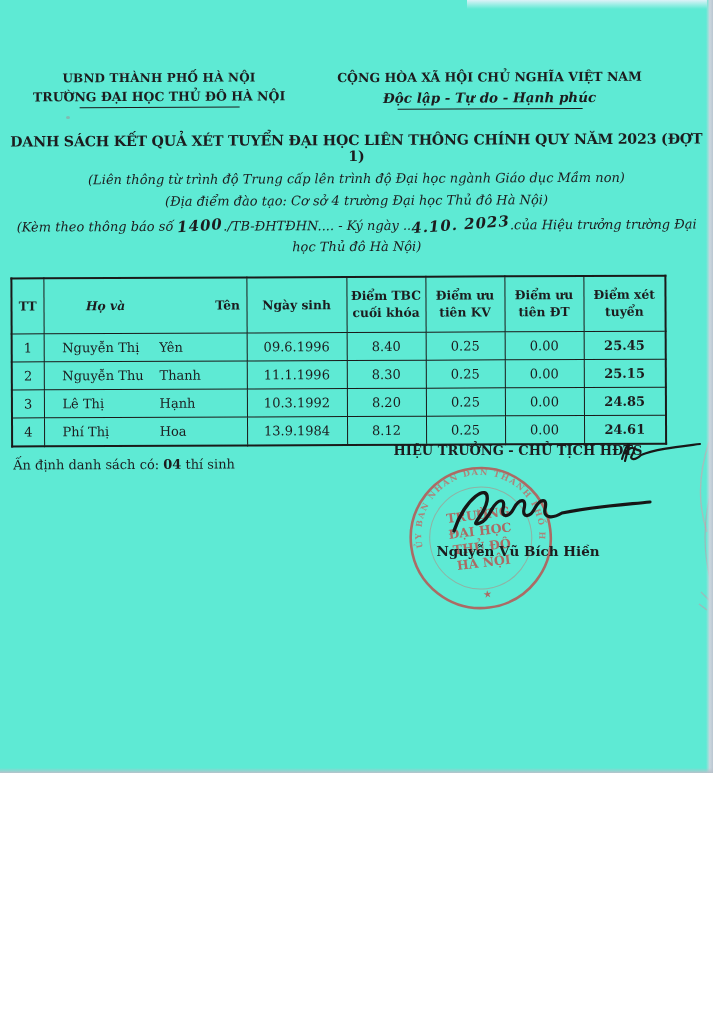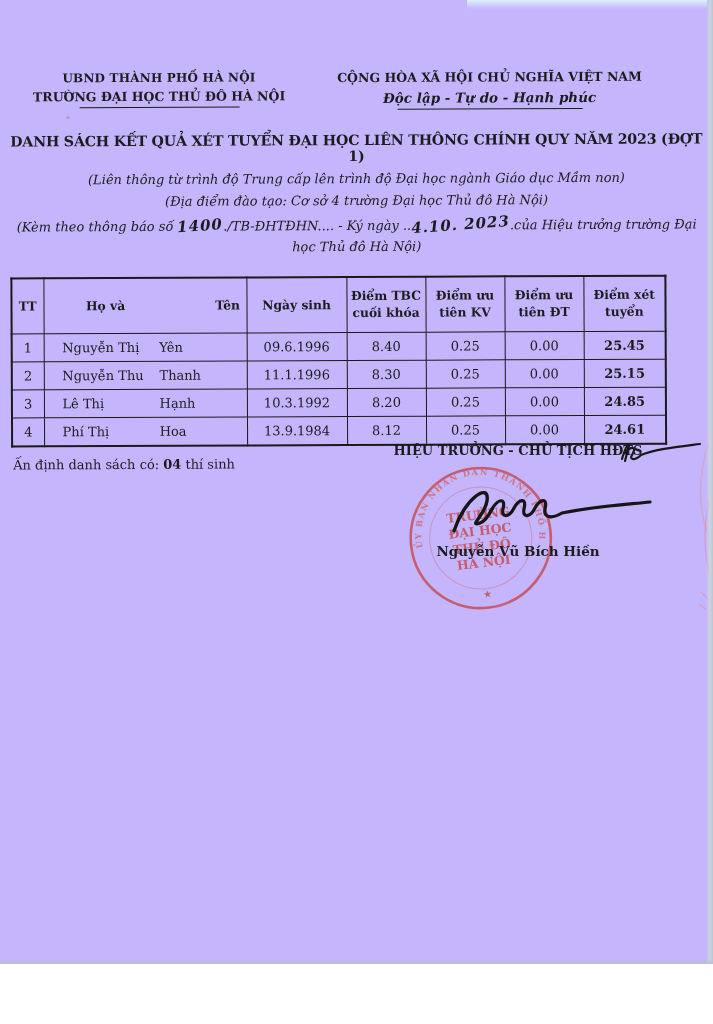--- a/index.html
+++ b/index.html
@@ -1,19 +1,19 @@
 <!DOCTYPE html>
 <html lang="vi"><head>
 <meta charset="utf-8">
 <style>
   html, body { margin:0; padding:0; background:#ffffff; }
   .page {
     position:relative;
-    width:713px; height:964px;
-    background:#c4b5fd;
+    width:713px; height:773px;
+    background:#5eead4;
     overflow:hidden;
     font-family:"DejaVu Serif","Liberation Serif",serif;
     color:#1c1c1e;
   }
   .content { position:absolute; left:0; top:0; width:713px; transform:rotate(-0.25deg); transform-origin:50% 40%; }
 
   
   .edge-right { position:absolute; top:0; right:0; width:7px; height:1024px;
     background:linear-gradient(to right, rgba(200,212,222,0), #ccd6de 55%, #b9c6d1); }
   .edge-bottom { position:absolute; bottom:0; left:0; width:713px; height:5px;
@@ -42,21 +42,21 @@
   
   table.results { border-collapse:collapse; margin:20px 0 0 10px; table-layout:fixed; }
   table.results th, table.results td { border:1.6px solid #1a1a1a; padding:0; }
   table.results { border:2px solid #1a1a1a; }
   th { font-size:12.3px; font-weight:bold; line-height:1.35; height:54px; }
   td { font-size:13px; height:27px; text-align:center; }
   td.name-cell, th.name-head { text-align:left; }
   .name-grid { display:grid; grid-template-columns:57% 43%; align-items:center; }
   .name-grid .ho { padding-left:18px; }
   .head-name-grid { display:grid; grid-template-columns:57% 43%; }
-  .head-name-grid .ho { text-align:center; padding-left:8px; }
+  .head-name-grid .ho { text-align:center; padding-left:8px;font-style:italic; }
   .head-name-grid .ten { text-align:left; padding-left:8px;margin-left:48px; }
   td.bold, .boldtxt { font-weight:bold; }
 
   .count-line { font-size:13px; margin:10px 0 0 12px; }
 
   
   .signer { position:absolute; left:368px; top:443px; width:300px; }
   .signer-title { font-size:13px; font-weight:bold; text-align:center; white-space:nowrap; }
   .initials-svg { position:absolute; left:248px; top:-8px; }
   .stamp-wrap { position:absolute; left:38px; top:20px; transform:rotate(-7deg); opacity:.88; }

